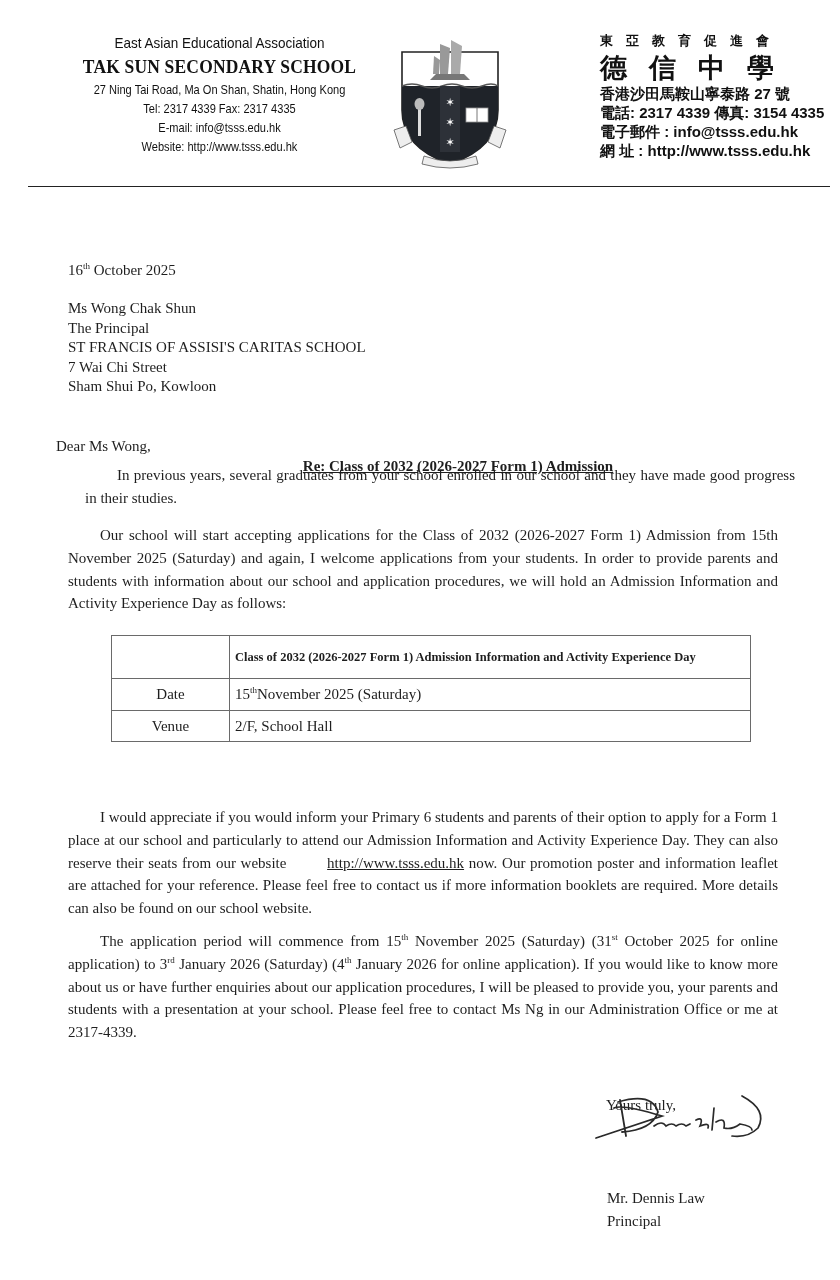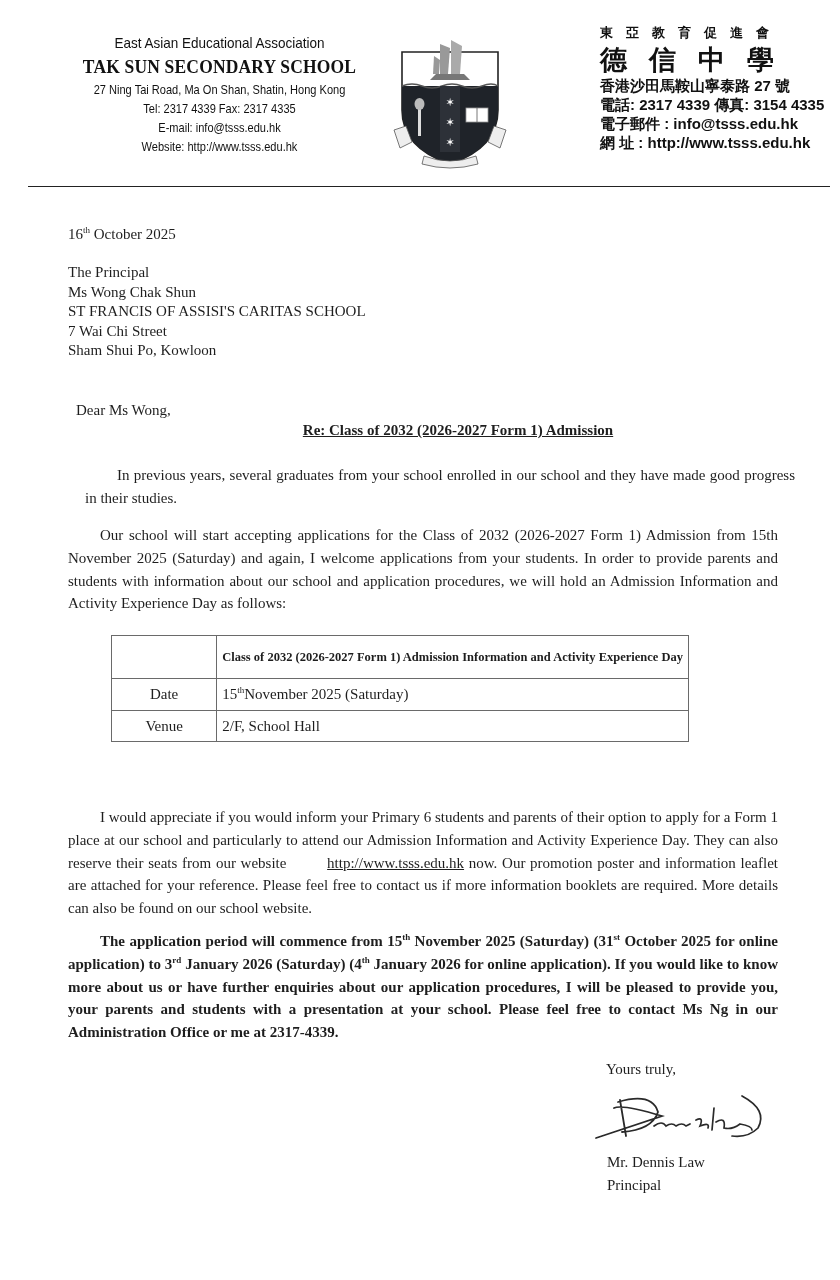--- a/index.html
+++ b/index.html
@@ -6,45 +6,45 @@
   body { width: 840px; height: 1280px; position: relative; overflow: hidden; color: #1a1a1a; font-family: "Liberation Serif", serif; }
 
   
   .lh-left { position: absolute; left: 0; top: 32px; width: 345px; text-align: center; font-family: "Liberation Sans", sans-serif; color: #111; padding-left: 47px; }
   .lh-left .assoc { font-size: 15px; line-height: 22px; transform: scaleX(0.9); }
   .lh-left .school { font-size: 19px; font-weight: bold; font-family: "Liberation Serif", serif; line-height: 26px; letter-spacing: 0.2px; transform: scaleX(0.92); }
   .lh-left .line { font-size: 13px; line-height: 19px; transform: scaleX(0.85); }
 
   .crest { position: absolute; left: 388px; top: 30px; width: 124px; height: 140px; }
 
-  .lh-right { position: absolute; left: 600px; top: 22px; width: 220px; font-family: "Liberation Sans", sans-serif; color: #111; }
+  .lh-right { position: absolute; left: 600px; top: 30px; width: 220px; font-family: "Liberation Sans", sans-serif; color: #111; }
   .lh-right .assoc-zh { font-size: 13px; font-weight: bold; letter-spacing: 13px; line-height: 22px; }
   .lh-right .school-zh { font-size: 27px; font-weight: bold; letter-spacing: 22px; line-height: 32px; font-family: "DejaVu Serif", serif; }
   .lh-right .line { font-size: 15px; font-weight: bold; line-height: 19px; white-space: nowrap; }
 
   .rule { position: absolute; left: 28px; top: 186px; width: 802px; height: 0; border-top: 1.6px solid #222; }
 
   
-  .txt { position: absolute; font-size: 15px; line-height: 19.6px; color: #1e1e1e; }
+  .txt { position: absolute; font-size: 15px; line-height: 19.6px; color: #1e1e1e; margin-top: 36px; }
   .date { left: 68px; top: 225px; }
   sup { font-size: 9px; line-height: 0; vertical-align: 6px; }
   .addr { left: 68px; top: 263px; }
   .addr div { line-height: 19.6px; }
-  .salutation { left: 76px; top: 401px; }
+  .salutation { left: 56px; top: 401px; }
   .subject { left: 0; width: 916px; top: 421px; text-align: center; font-weight: bold; text-decoration: underline; }
 
   .para { position: absolute; left: 68px; width: 710px; font-size: 15px; line-height: 22.8px; text-align: justify; text-indent: 32px; color: #1e1e1e; }
   .p1 { top: 464px; margin-left: 17px; }
   .p2 { top: 524px; }
   .p3 { top: 806px; }
-  .p4 { top: 930px; font-weight: bold; }
+  .p4 { top: 930px; }
   .link { text-decoration: underline; padding-left: 36px; }
 
   
-  table.info { position: absolute; left: 111px; top: 635px; width: 578px; border-collapse: collapse; font-size: 15px; color: #1e1e1e; }
+  table.info { position: absolute; left: 111px; top: 635px; width: 640px; border-collapse: collapse; font-size: 15px; color: #1e1e1e; }
   table.info td { border: 1px solid #6a6a6a; padding: 0 5px; vertical-align: middle; }
   table.info td.k { width: 107px; text-align: center; }
   table.info tr.h td { height: 42px; }
   table.info tr.h td.v { font-size: 12.5px; font-weight: bold; white-space: nowrap; }
   table.info tr.r1 td { height: 31px; }
   table.info tr.r2 td { height: 40px; line-height: 19px; }
   table.info tr.r3 td { height: 30px; }
 
   
   .closing { left: 606px; top: 1060px; }
@@ -92,22 +92,22 @@
   <div class="line">電話: 2317 4339  傳真: 3154 4335</div>
   <div class="line">電子郵件 : info@tsss.edu.hk</div>
   <div class="line">網  址 :  http://www.tsss.edu.hk</div>
 </div>
 
 <div class="rule"></div>
 
 <div class="txt date"><span>16</span><sup>th</sup><span> October 2025</span></div>
 
 <div class="txt addr">
+  <div>Ms Wong Chak Shun</div>
   <div>The Principal</div>
-  <div>Ms Wong Chak Shun</div>
   <div>ST FRANCIS OF ASSISI'S CARITAS SCHOOL</div>
   <div>7 Wai Chi Street</div>
   <div>Sham Shui Po, Kowloon</div>
 </div>
 
 <div class="txt salutation">Dear Ms Wong,</div>
 <div class="txt subject">Re: Class of 2032 (2026-2027 Form 1) Admission</div>
 
 <div class="para p1">In previous years, several graduates from your school enrolled in our school and they have made good progress in their studies.</div>
 <div class="para p2">Our school will start accepting applications for the Class of 2032 (2026-2027 Form 1) Admission from 15th November 2025 (Saturday) and again, I welcome applications from your students. In order to provide parents and students with information about our school and application procedures, we will hold an Admission Information and Activity Experience Day as follows:</div>

